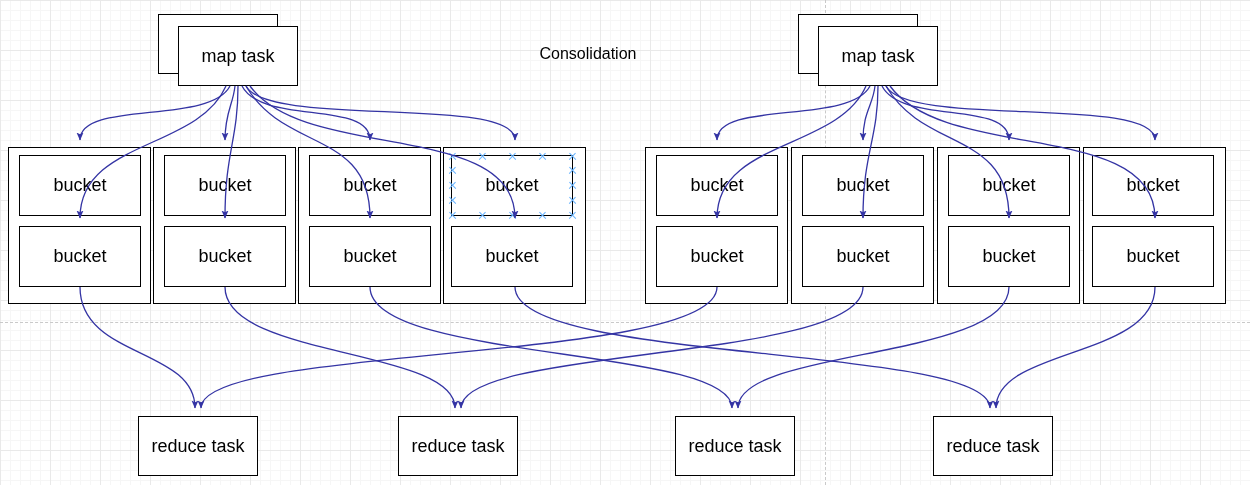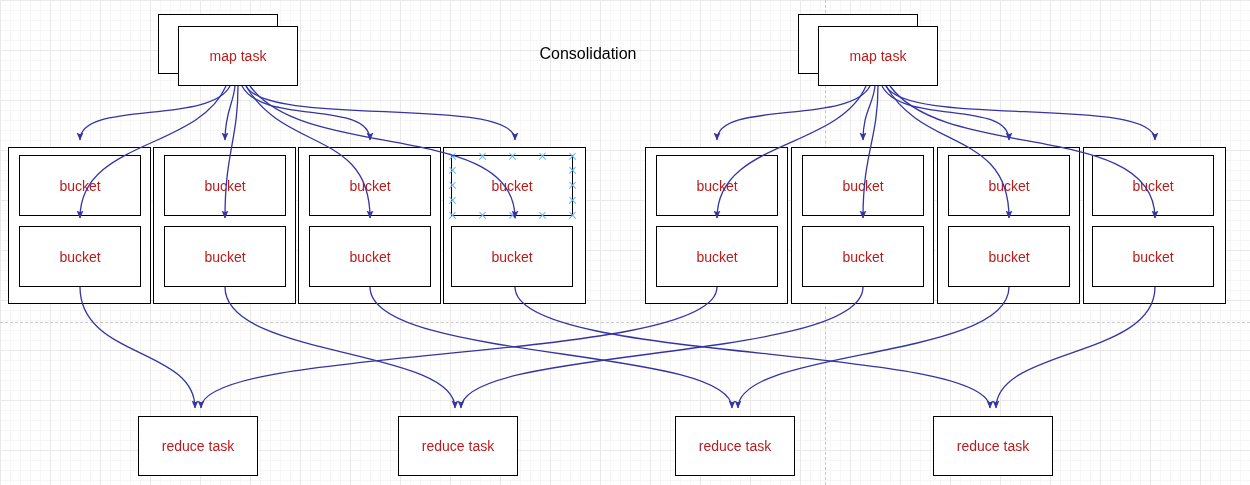--- a/index.html
+++ b/index.html
@@ -13,21 +13,21 @@
       linear-gradient(var(--grid_minor) 1px, transparent 1px),
       linear-gradient(90deg, var(--grid_minor) 1px, transparent 1px);
     background-size:50px 50px,50px 50px,10px 10px,10px 10px;
   }
   .guide-v{position:absolute;left:825px;top:0;height:485px;width:0;
     border-left:1px dashed var(--page_guide);z-index:1;}
   .guide-h{position:absolute;left:0;top:322px;width:1250px;height:0;
     border-top:1px dashed var(--page_guide);z-index:1;}
   .node{position:absolute;background:var(--box_fill);border:1px solid var(--box_border);
     display:flex;align-items:center;justify-content:center;
-    font-size:14px;color:#b91c1c;box-sizing:border-box;z-index:4;}
+    font-size:18px;color:#000000;box-sizing:border-box;z-index:4;}
   .shadow-rect{position:absolute;background:var(--box_fill);
     border:1px solid var(--box_border);box-sizing:border-box;z-index:3;}
   .cell{position:absolute;background:var(--box_fill);border:1px solid var(--box_border);
     box-sizing:border-box;z-index:2;}
   .bucket{width:122px;height:61px;}
   .label{position:absolute;z-index:2;font-size:16px;color:#000;text-align:center;}
   .edges{position:absolute;left:0;top:0;z-index:6;pointer-events:none;}
   .edges path.edge{fill:none;stroke:var(--arrow);stroke-width:1.3;pointer-events:stroke;}
   .cp{position:absolute;width:7px;height:7px;transform:translate(-50%,-50%);pointer-events:none;z-index:7;}
   .cp::before,.cp::after{content:'';position:absolute;left:50%;top:50%;width:9px;height:1.4px;background:var(--selection);}

